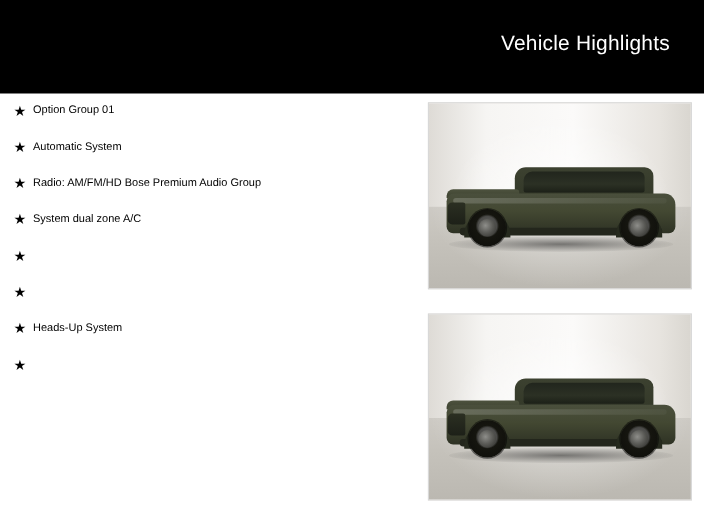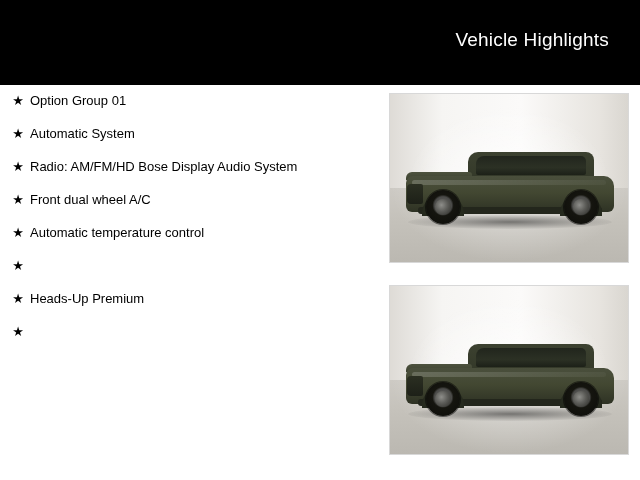--- a/index.html
+++ b/index.html
@@ -68,21 +68,21 @@
     flex: 0 0 auto;
     width: 16px;
     color: #000000;
     font-size: 13px;
     line-height: 22px;
     text-align: center;
   }
   .feature .label {
     flex: 1 1 auto;
     color: #000000;
-    font-size: 13px;
+    font-size: 10px;
     line-height: 22px;
     padding-left: 4px;
   }
 
   
   .photo {
     position: absolute;
     border: 1px solid #d8d8d8;
     overflow: hidden;
     background: #e9e7e2;
@@ -244,40 +244,39 @@
         <span class="label">Option Group 01</span>
       </div>
 
       <div class="feature">
         <span class="star">★</span>
         <span class="label">Automatic System</span>
       </div>
 
       <div class="feature">
         <span class="star">★</span>
-        <span class="label">Radio: AM/FM/HD Bose Display Audio System</span>
-      </div>
-
-      <div class="feature">
-        <span class="star">★</span>
-        <span class="label">Front dual wheel A/C</span>
-      </div>
-
-      <div class="feature">
-        <span class="star">★</span>
-        <span class="label">Automatic temperature control</span>
-      </div>
-
-      <div class="feature">
-        <span class="star">★</span>
-      </div>
-
-      <div class="feature">
-        <span class="star">★</span>
-        <span class="label">Heads-Up Premium</span>
+        <span class="label">Radio: AM/FM/HD Bose Premium Audio Group</span>
+      </div>
+
+      <div class="feature">
+        <span class="star">★</span>
+        <span class="label">System dual zone A/C</span>
+      </div>
+
+      <div class="feature">
+        <span class="star">★</span>
+      </div>
+
+      <div class="feature">
+        <span class="star">★</span>
+      </div>
+
+      <div class="feature">
+        <span class="star">★</span>
+        <span class="label">Heads-Up System</span>
       </div>
 
       <div class="feature">
         <span class="star">★</span>
       </div>
 
     </div>
 
     <div class="photo photo-1">
       <div class="studio"></div>

